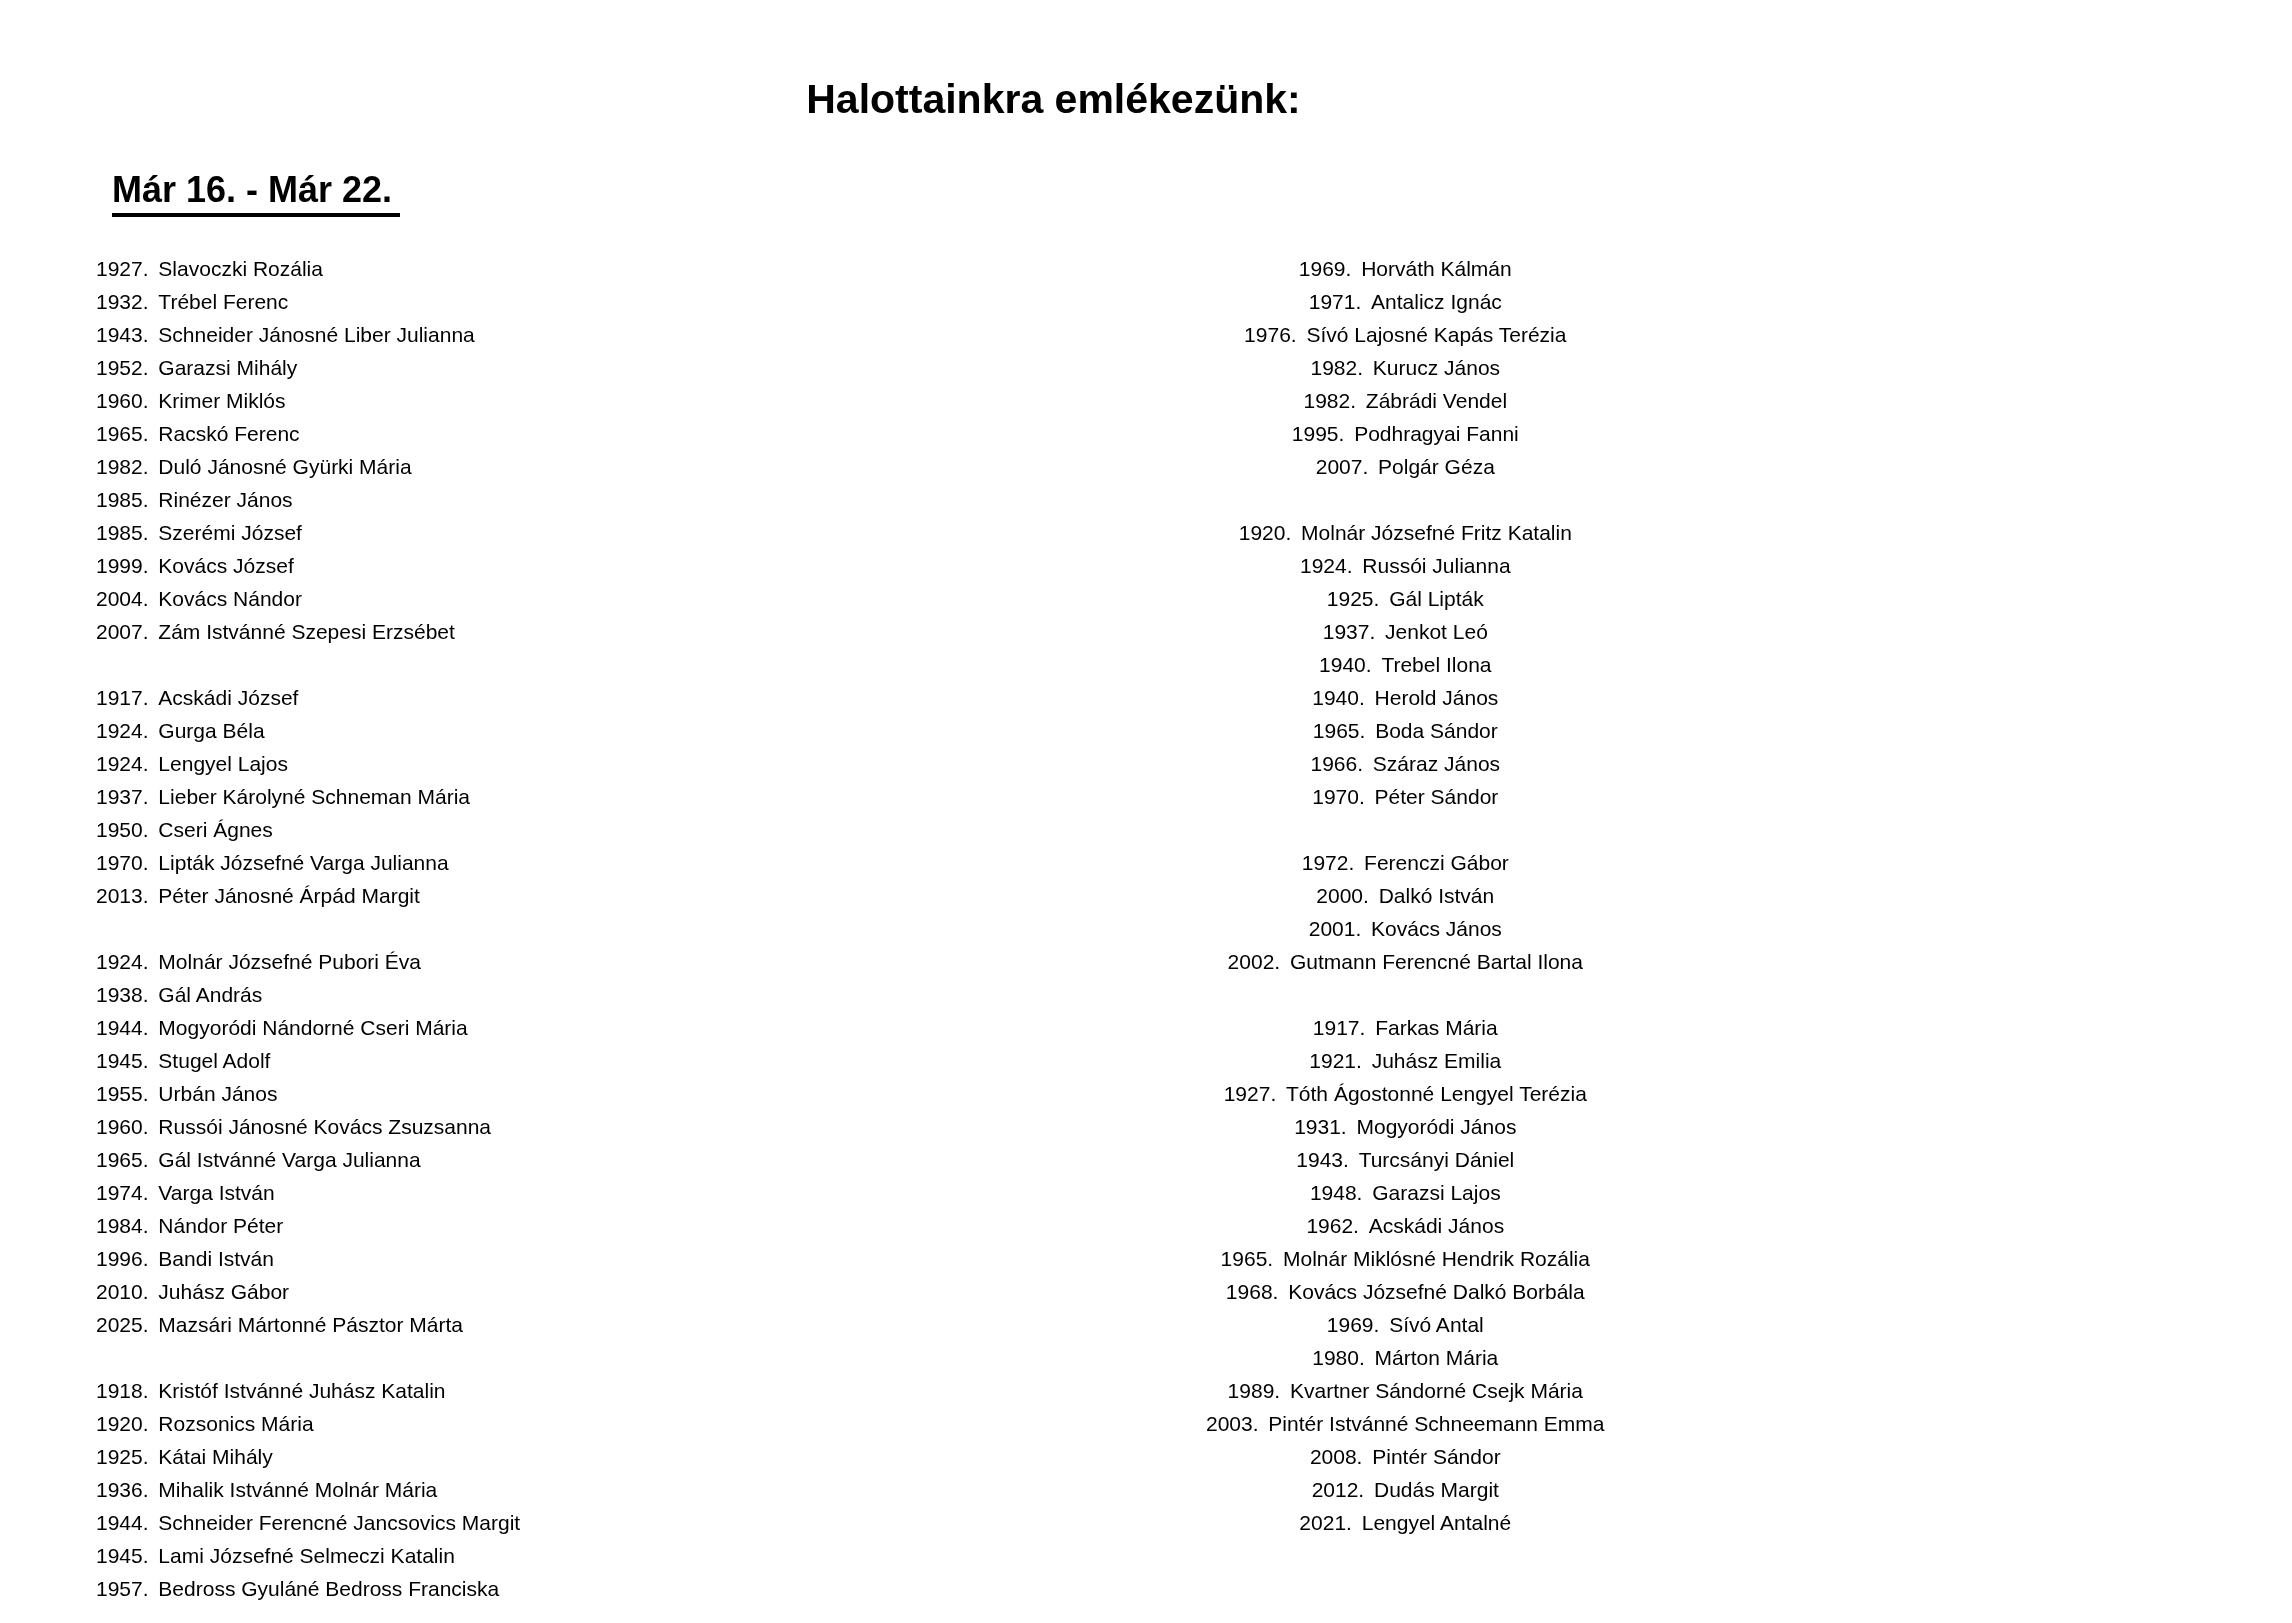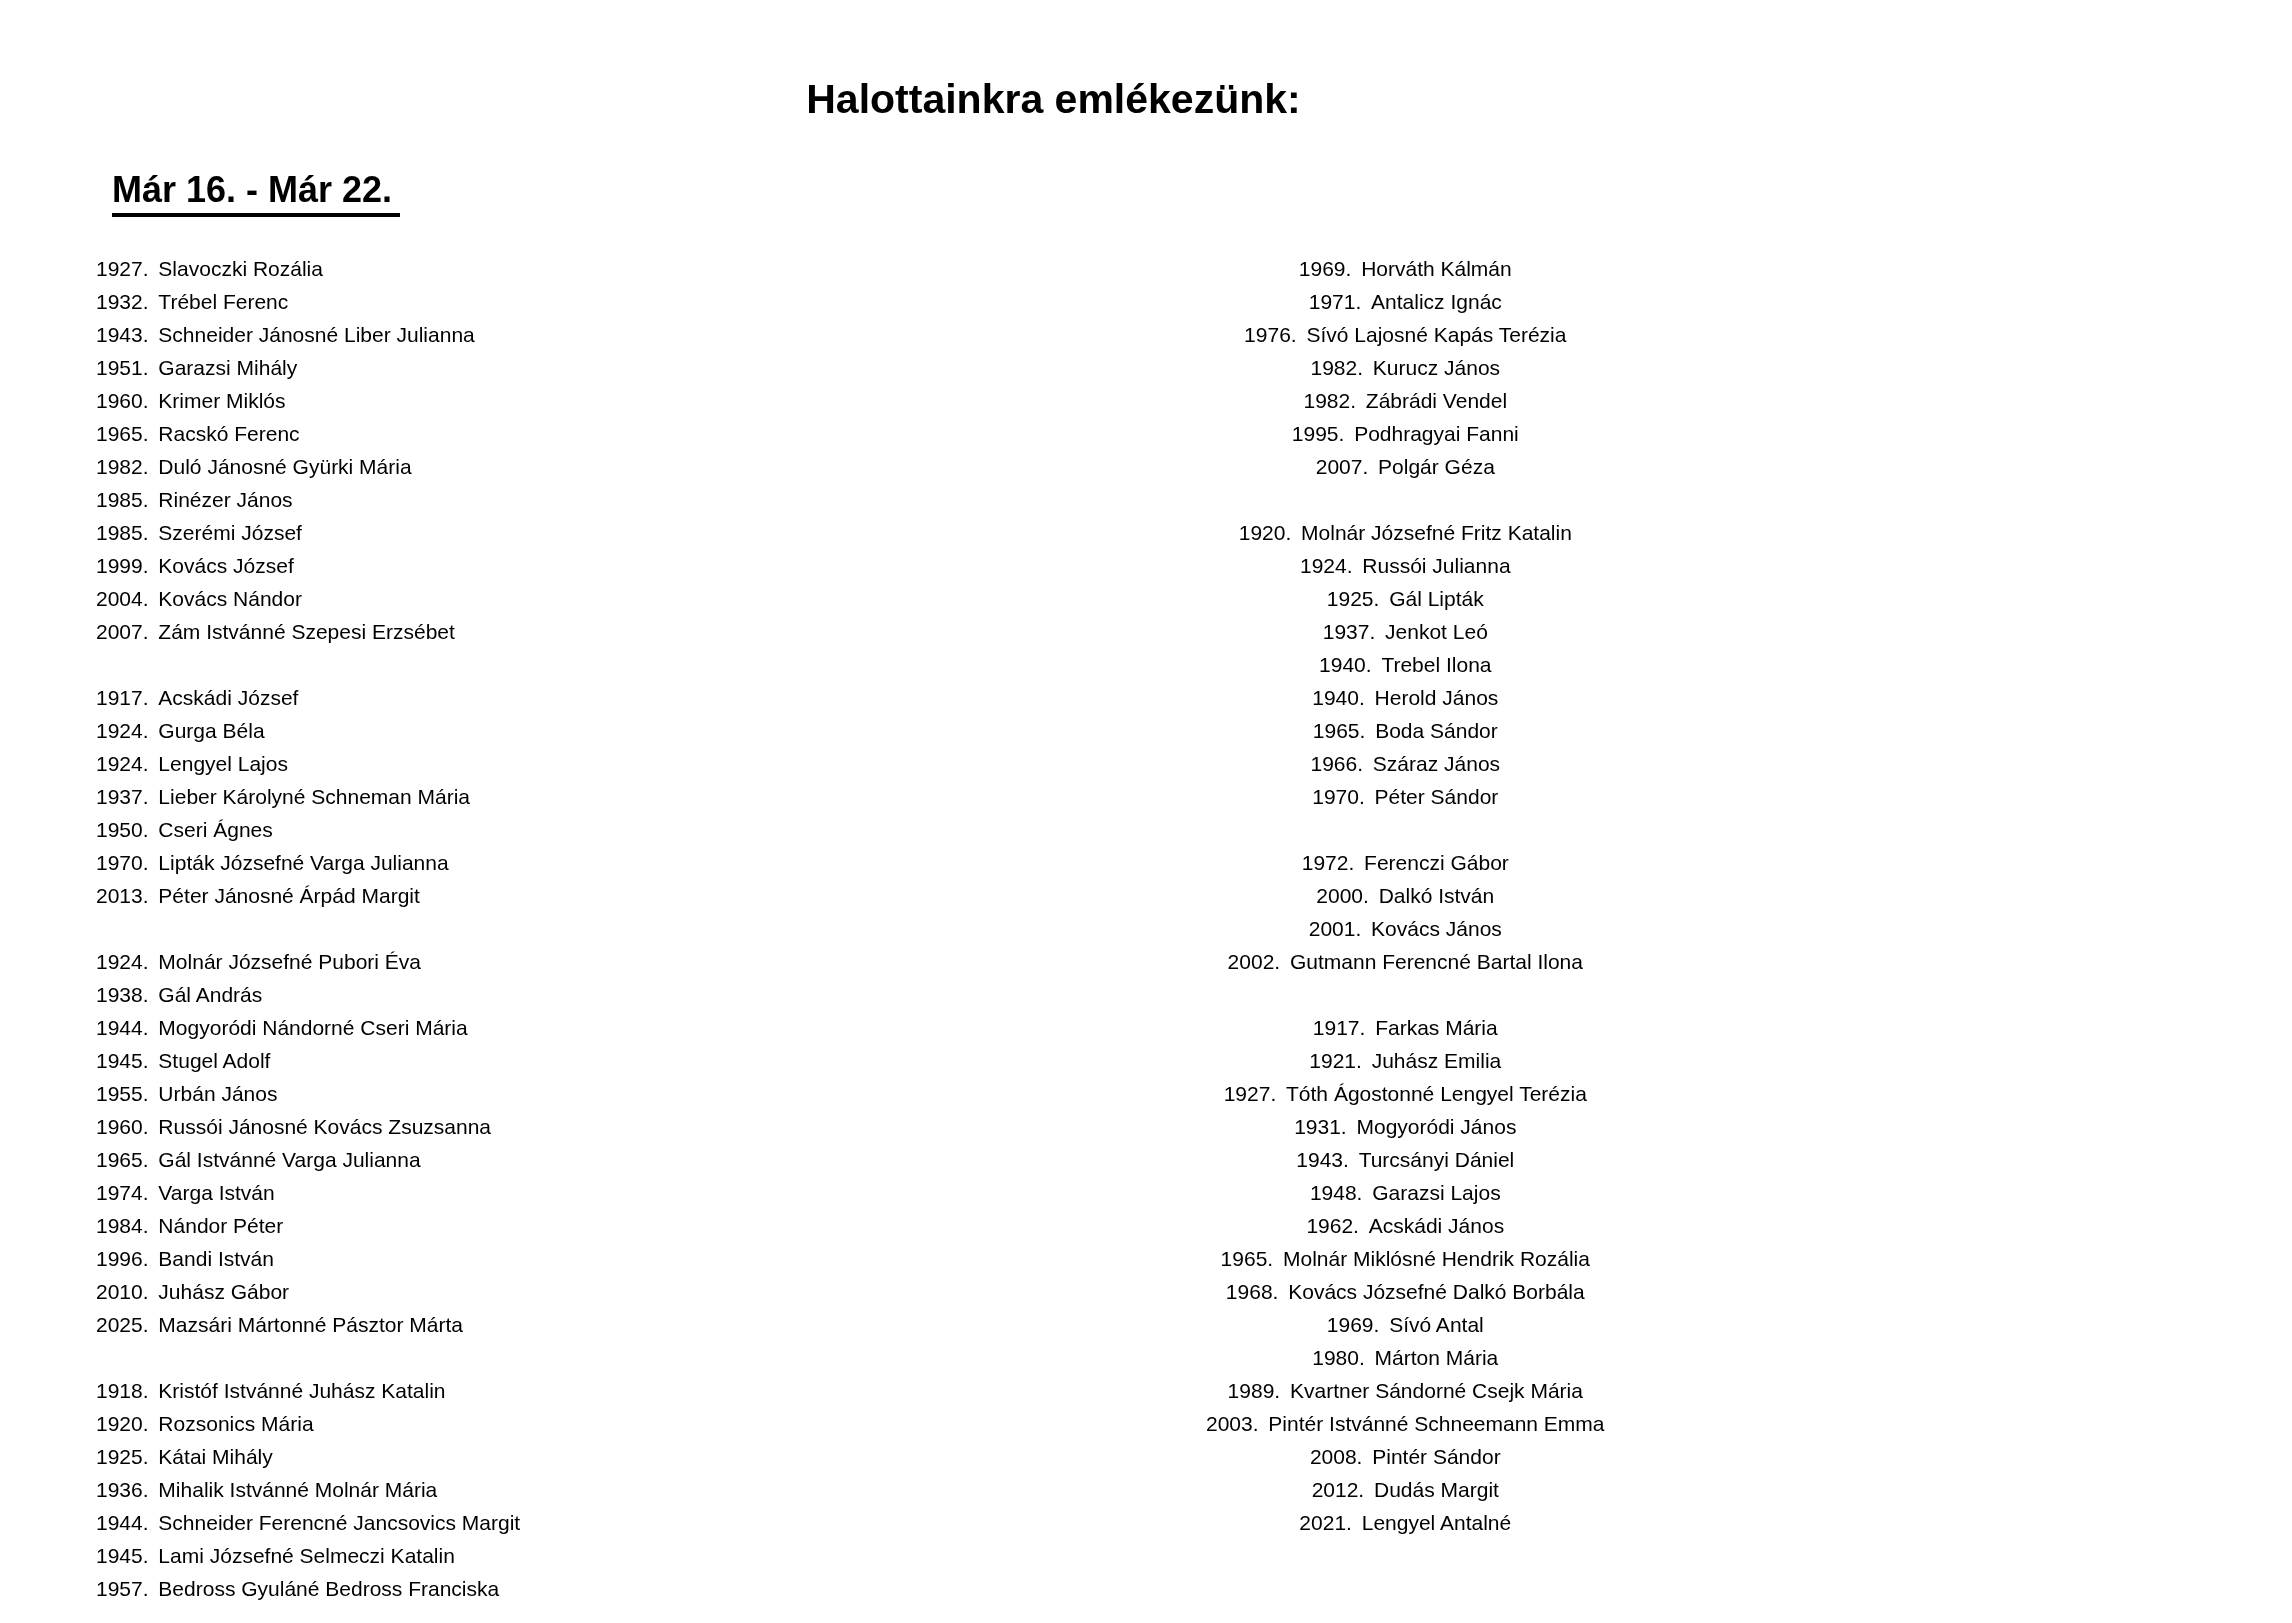--- a/index.html
+++ b/index.html
@@ -58,21 +58,21 @@
 <div class="page">
   <h1 class="title">Halottainkra emlékezünk:</h1>
 
   <div class="date-range">Már 16. - Már 22.</div>
 
   <div class="column left">
       <div class="group">
         <div class="entry"><span class="year">1927.</span><span class="name">Slavoczki Rozália</span></div>
         <div class="entry"><span class="year">1932.</span><span class="name">Trébel Ferenc</span></div>
         <div class="entry"><span class="year">1943.</span><span class="name">Schneider Jánosné Liber Julianna</span></div>
-        <div class="entry"><span class="year">1951.</span><span class="name">Garazsi Mihály</span></div>
+        <div class="entry"><span class="year">1952.</span><span class="name">Garazsi Mihály</span></div>
         <div class="entry"><span class="year">1960.</span><span class="name">Krimer Miklós</span></div>
         <div class="entry"><span class="year">1965.</span><span class="name">Racskó Ferenc</span></div>
         <div class="entry"><span class="year">1982.</span><span class="name">Duló Jánosné Gyürki Mária</span></div>
         <div class="entry"><span class="year">1985.</span><span class="name">Rinézer János</span></div>
         <div class="entry"><span class="year">1985.</span><span class="name">Szerémi József</span></div>
         <div class="entry"><span class="year">1999.</span><span class="name">Kovács József</span></div>
         <div class="entry"><span class="year">2004.</span><span class="name">Kovács Nándor</span></div>
         <div class="entry"><span class="year">2007.</span><span class="name">Zám Istvánné Szepesi Erzsébet</span></div>
       </div>
       <div class="group">

